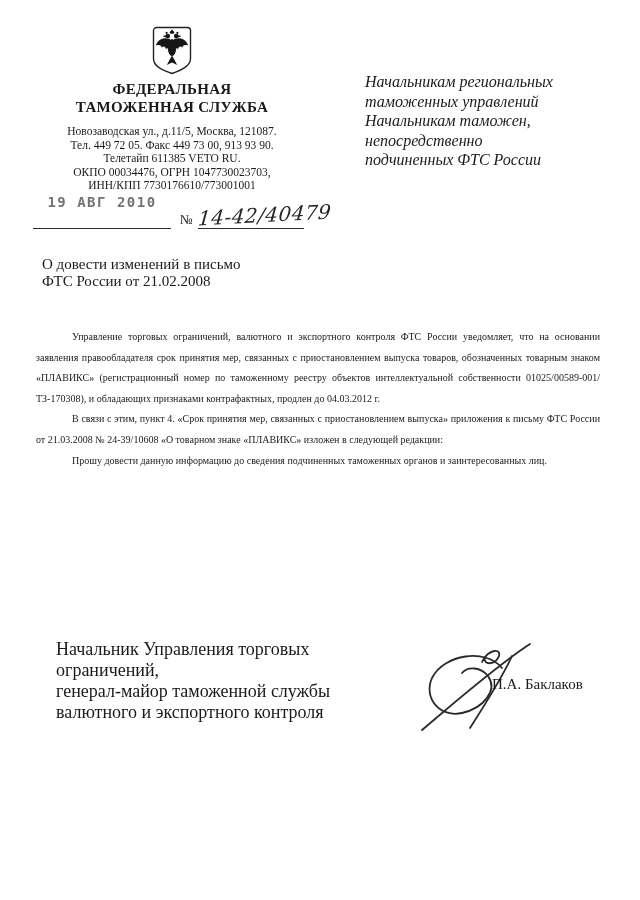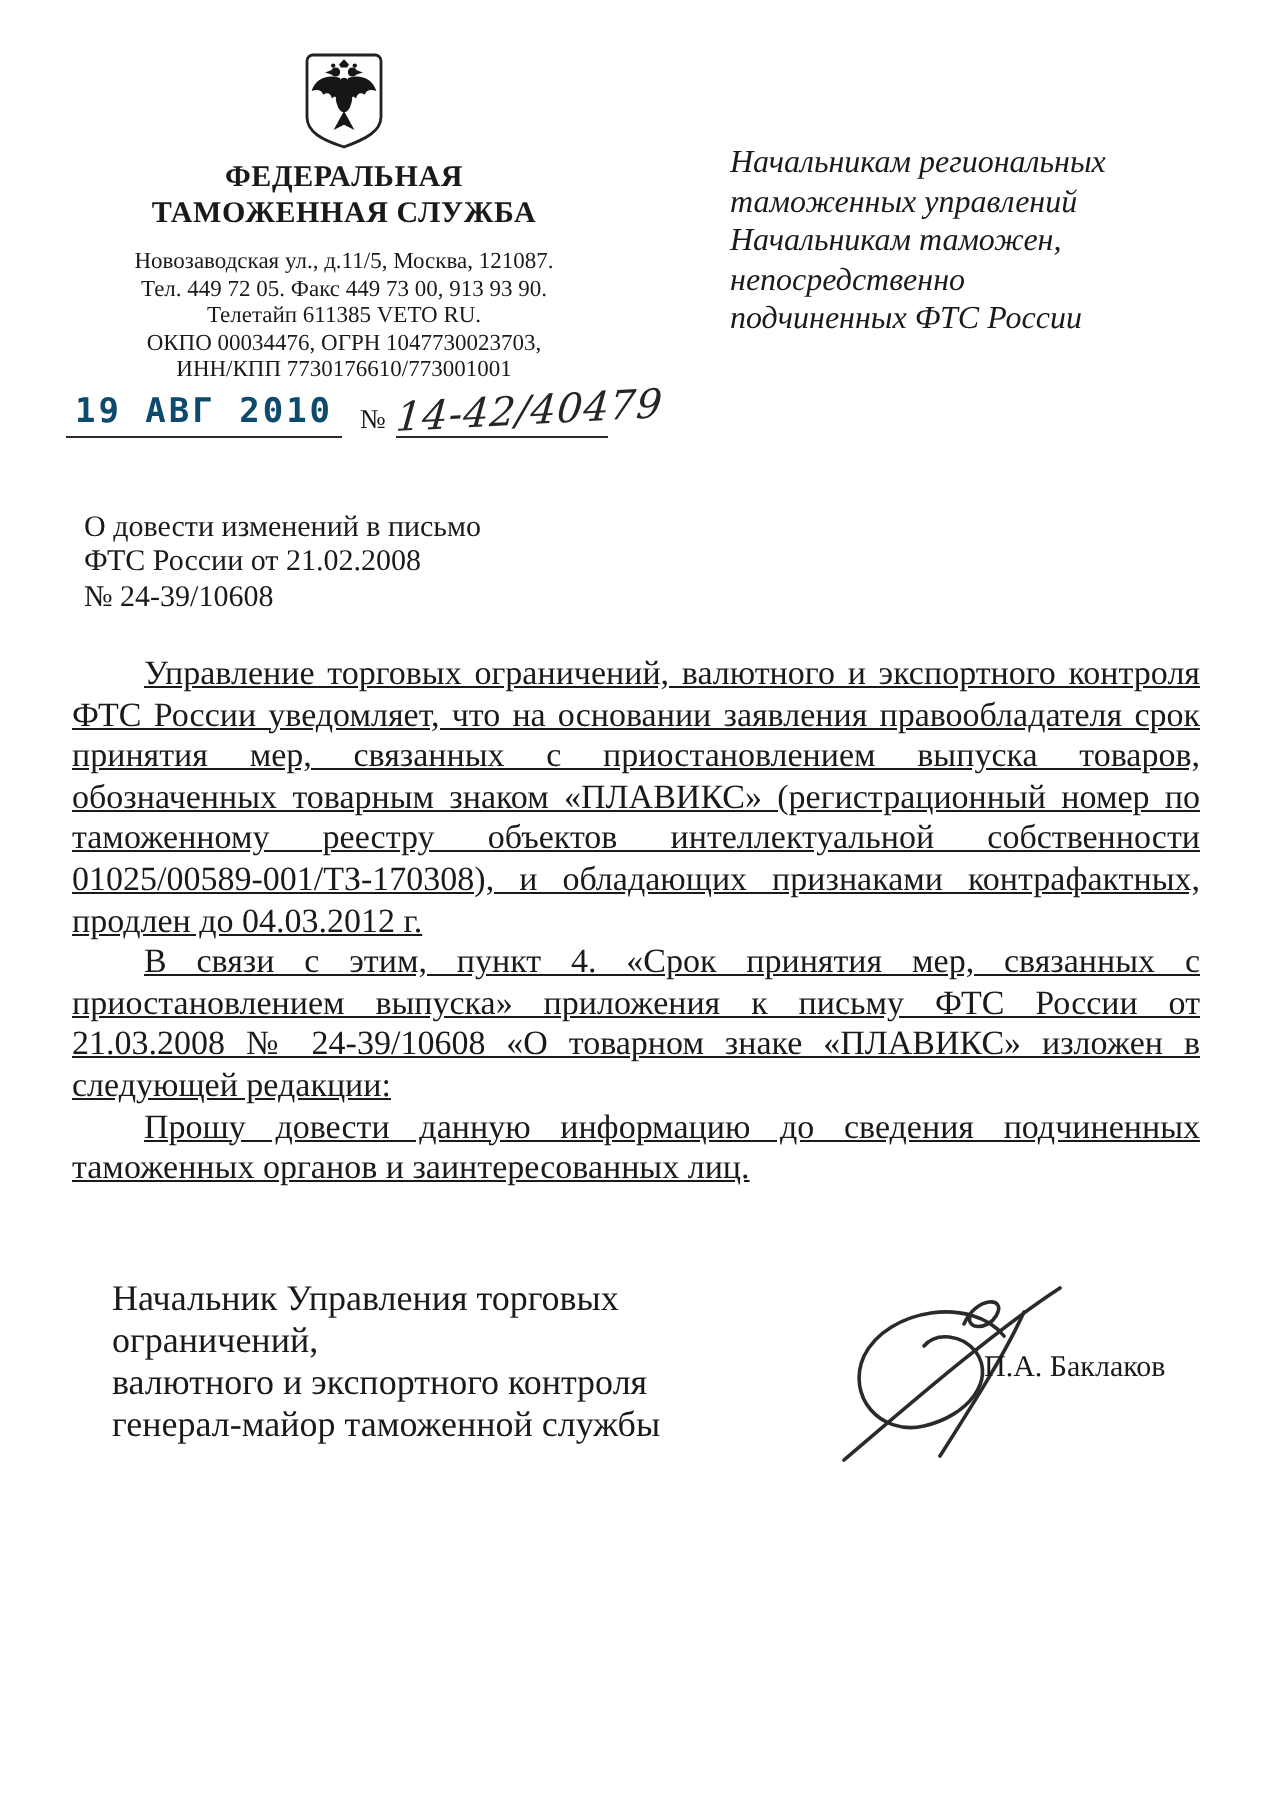--- a/index.html
+++ b/index.html
@@ -12,43 +12,43 @@
   
   .letterhead { position:absolute; left:28px; top:26px; width:288px; text-align:center; }
   .emblem { display:block; width:40px; height:50px; margin:0 auto 5px auto; }
   .org-name div { font-weight:bold; font-size:15px; line-height:17.5px; letter-spacing:0.3px; }
   .lh-address { margin-top:9px; font-size:11.5px; line-height:13.6px; white-space:nowrap; }
   
   .ref-block { position:absolute; left:33px; top:194px; width:290px; }
   .ref-row { display:flex; align-items:flex-end; }
   .ref-row + .ref-row { margin-top:12px; }
   .date-cell {
-    width:138px; border-bottom:1.4px solid #2b2b2b; text-align:center; padding-bottom:2px;
-    font-family:"DejaVu Sans Mono",monospace; font-weight:bold; font-size:17px;
-    letter-spacing:1.5px; color:#0c4a6e; white-space:nowrap;
+    width:138px; border-bottom:1.4px solid #2b2b2b; text-align:center; padding-bottom:18px;
+    font-family:"DejaVu Sans Mono",monospace; font-weight:bold; font-size:14px;
+    letter-spacing:1.5px; color:#737373; white-space:nowrap;
   }
   .num-label { margin:0 5px 1px 9px; font-size:13.5px; }
   .num-cell { width:106px; border-bottom:1.4px solid #2b2b2b; text-align:center; height:24px; }
   .handwritten {
     display:inline-block; transform:rotate(-3deg) skewX(-8deg);
     font-family:"DejaVu Serif",serif; font-style:italic; font-size:20px;
     letter-spacing:0.5px; color:#252525; line-height:22px; white-space:nowrap;
   }
   .onno-label { font-size:13.5px; margin-bottom:1px; }
   .blank-line { border-bottom:1.4px solid #2b2b2b; height:16px; }
   .blank-a { width:95px; margin-left:7px; }
   .blank-b { width:92px; margin-left:6px; }
   .ot-label { font-size:13.5px; margin:0 0 1px 14px; }
   
   .addressees { position:absolute; left:365px; top:72px; width:208px; font-size:16px; line-height:19.5px;font-style:italic; }
   .addressee + .addressee { }
   
   .subject { position:absolute; left:42px; top:256px; font-size:15px; line-height:17.3px; }
   
-  .body-text { position:absolute; left:36px; top:327px; width:564px; font-size:17px; line-height:20.6px; text-align:justify;text-decoration:underline; }
+  .body-text { position:absolute; left:36px; top:327px; width:564px; font-size:10px; line-height:20.6px; text-align:justify; }
   .body-text p { margin:0; text-indent:36px; }
   
   .sig-position { position:absolute; left:56px; top:639px; width:340px; font-size:18px; line-height:21px; }
   .sig-graphic { position:absolute; left:418px; top:640px; width:142px; height:92px; }
   .sig-name { position:absolute; left:492px; top:676px; font-size:15px; white-space:nowrap; }
 </style>
 </head>
 <body>
 
 <div class="page">
@@ -92,33 +92,32 @@
   </div>
 
   <div class="addressees">
     <div class="addressee">Начальникам региональных таможенных управлений</div>
     <div class="addressee">Начальникам таможен, непосредственно подчиненных ФТС России</div>
   </div>
 
   <div class="subject">
     <div>О довести изменений в письмо</div>
     <div>ФТС России от 21.02.2008</div>
-    <div>№ 24-39/10608</div>
   </div>
 
   <div class="body-text">
     <p>Управление торговых ограничений, валютного и экспортного контроля ФТС России уведомляет, что на основании заявления правообладателя срок принятия мер, связанных с приостановлением выпуска товаров, обозначенных товарным знаком «ПЛАВИКС» (регистрационный номер по таможенному реестру объектов интеллектуальной собственности 01025/00589-001/ТЗ-170308), и обладающих признаками контрафактных, продлен до 04.03.2012 г.</p>
     <p>В связи с этим, пункт 4. «Срок принятия мер, связанных с приостановлением выпуска» приложения к письму ФТС России от 21.03.2008 № 24-39/10608 «О товарном знаке «ПЛАВИКС» изложен в следующей редакции:</p>
     <p>Прошу довести данную информацию до сведения подчиненных таможенных органов и заинтересованных лиц.</p>
   </div>
 
   <div class="sig-position">
     <div>Начальник Управления торговых ограничений,</div>
+    <div>генерал-майор таможенной службы</div>
     <div>валютного и экспортного контроля</div>
-    <div>генерал-майор таможенной службы</div>
   </div>
 
   <svg class="sig-graphic" viewBox="0 0 142 92" fill="none" stroke="#2a2a2a" stroke-width="1.8" stroke-linecap="round">
     <path d="M84 28 C68 8 26 14 14 38 C5 58 22 78 44 73 C66 68 80 50 70 36 C63 27 50 26 44 33"></path>
     <path d="M4 90 C30 68 78 26 112 4"></path>
     <path d="M52 88 C66 66 84 38 94 16"></path>
     <path d="M64 22 C70 8 86 8 80 18 C76 25 65 25 67 18"></path>
   </svg>
   <div class="sig-name">П.А. Баклаков</div>
 

